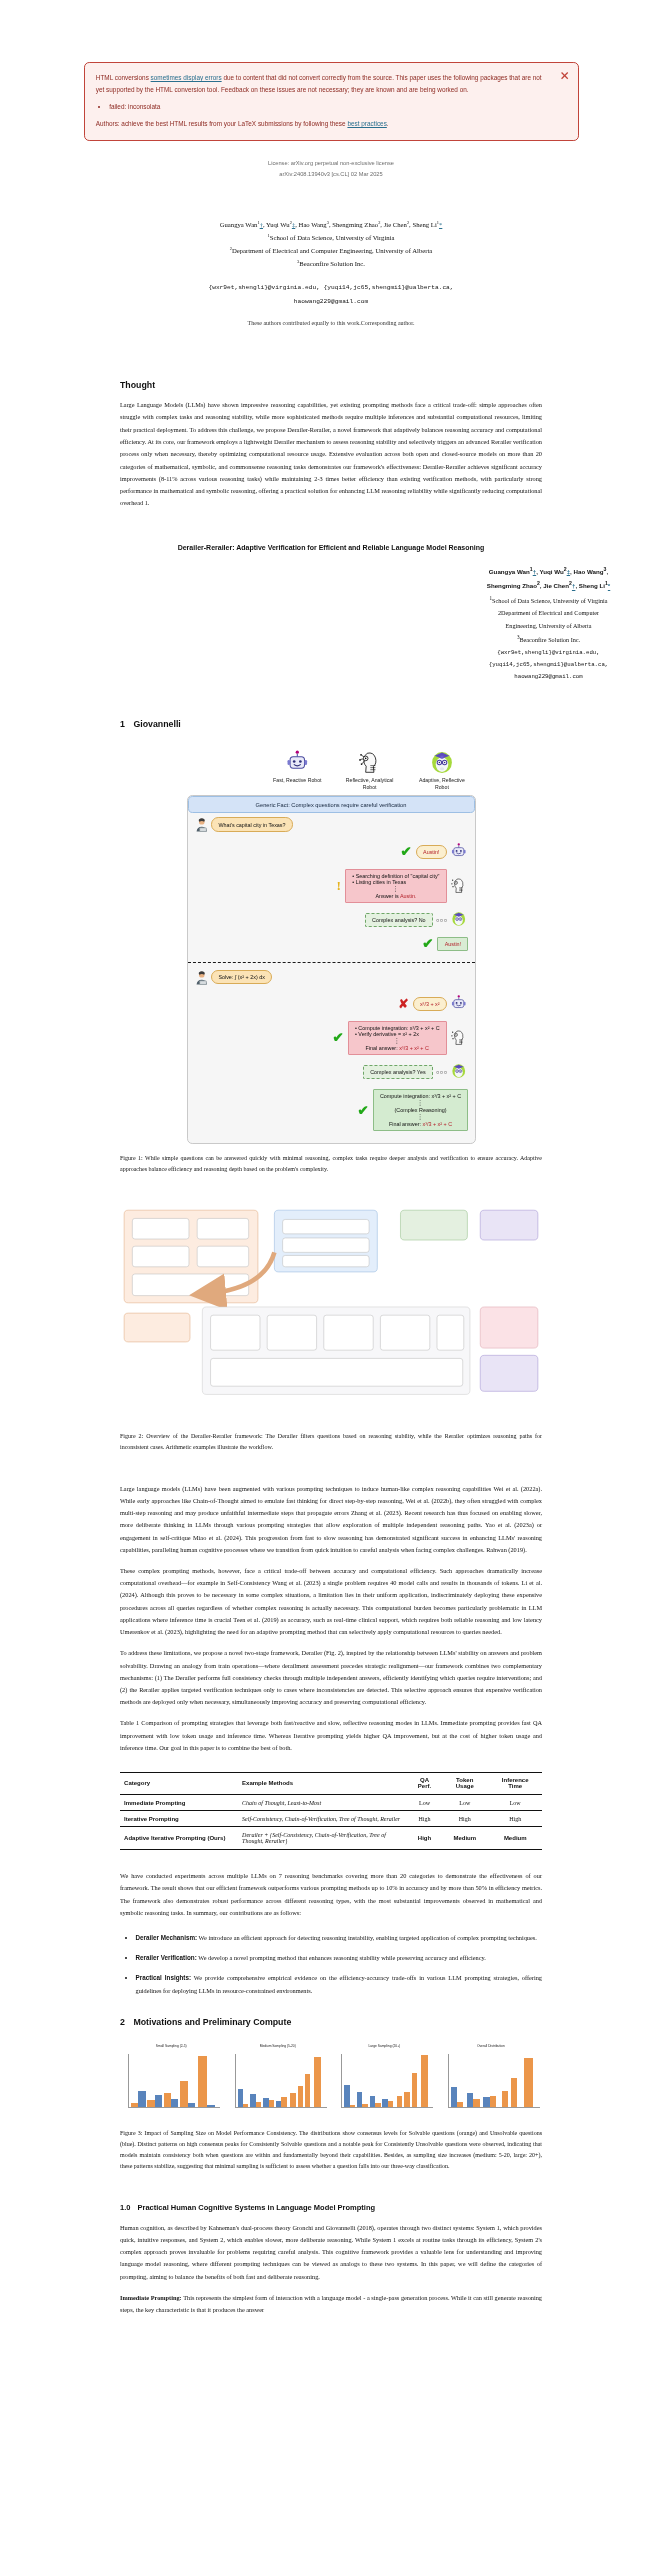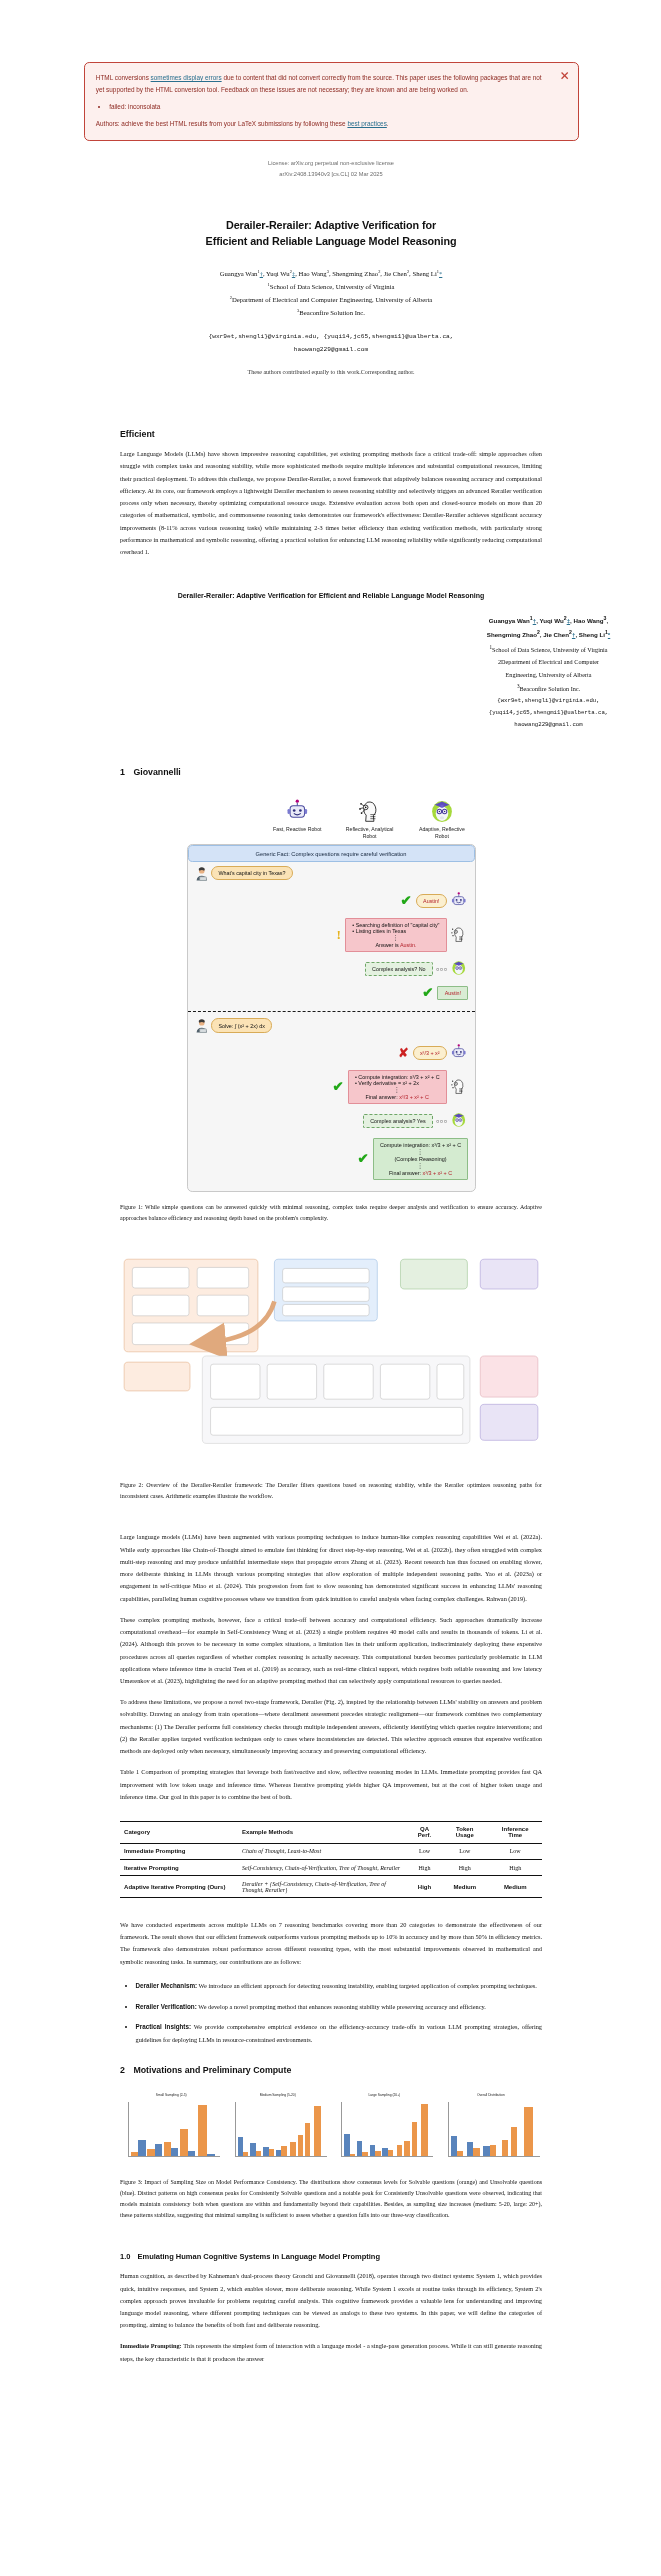--- a/index.html
+++ b/index.html
@@ -190,39 +190,35 @@
       <p><span>Authors: achieve the best HTML results from your LaTeX submissions by following these </span><a href="#">best practices</a><span>.</span></p>
     </div>
   </div>
 
   <div class="license">
     <div>License: arXiv.org perpetual non-exclusive license</div>
     <div>arXiv:2408.13940v3 [cs.CL] 02 Mar 2025</div>
   </div>
 
   <div class="titleblock">
-    <h1 class="doc-title">
-      <span>Derailer-Rerailer: Adaptive Verification for</span><br>
-      <span>Efficient and Reliable Language Model Reasoning</span>
-    </h1>
     <div class="authors">
       <div>Guangya Wan<sup>1</sup><a class="lnk" href="#">†</a>, Yuqi Wu<sup>2</sup><a class="lnk" href="#">‡</a>, Hao Wang<sup>3</sup>, Shengming Zhao<sup>2</sup>, Jie Chen<sup>2</sup>, Sheng Li<sup>1</sup><a class="lnk" href="#">*</a></div>
       <div><sup>1</sup>School of Data Science, University of Virginia</div>
       <div><sup>2</sup>Department of Electrical and Computer Engineering, University of Alberta</div>
       <div><sup>3</sup>Beaconfire Solution Inc.</div>
     </div>
     <div class="emails">
       <div>{wxr9et,shengli}@virginia.edu, {yuqi14,jc65,shengmi1}@ualberta.ca,</div>
       <div>haowang229@gmail.com</div>
     </div>
     <div class="footnote-line">These authors contributed equally to this work.Corresponding author.</div>
   </div>
 
   <div class="abstract-wrap">
-    <div class="abstract-head">Efficient</div>
+    <div class="abstract-head">Thought</div>
     <p class="body">Large Language Models (LLMs) have shown impressive reasoning capabilities, yet existing prompting methods face a critical trade-off: simple approaches often struggle with complex tasks and reasoning stability, while more sophisticated methods require multiple inferences and substantial computational resources, limiting their practical deployment. To address this challenge, we propose Derailer-Rerailer, a novel framework that adaptively balances reasoning accuracy and computational efficiency. At its core, our framework employs a lightweight Derailer mechanism to assess reasoning stability and selectively triggers an advanced Rerailer verification process only when necessary, thereby optimizing computational resource usage. Extensive evaluation across both open and closed-source models on more than 20 categories of mathematical, symbolic, and commonsense reasoning tasks demonstrates our framework's effectiveness: Derailer-Rerailer achieves significant accuracy improvements (8-11% across various reasoning tasks) while maintaining 2-3 times better efficiency than existing verification methods, with particularly strong performance in mathematical and symbolic reasoning, offering a practical solution for enhancing LLM reasoning reliability while significantly reducing computational overhead 1.</p>
   </div>
 
   <div class="repeat-title">Derailer-Rerailer: Adaptive Verification for Efficient and Reliable Language Model Reasoning</div>
   <div class="repeat-authors">
     <div class="nm">Guangya Wan<sup>1</sup><span class="lnk">†</span>, Yuqi Wu<sup>2</sup><span class="lnk">‡</span>, Hao Wang<sup>3</sup>,</div>
     <div class="nm">Shengming Zhao<sup>2</sup>, Jie Chen<sup>2</sup><span class="lnk">†</span>, Sheng Li<sup>1</sup><span class="lnk">*</span></div>
     <div><sup>1</sup>School of Data Science, University of Virginia</div>
     <div>2Department of Electrical and Computer</div>
     <div>Engineering, University of Alberta</div>
@@ -602,20 +598,20 @@
           <div class="bar" style="left:68%;width:7%;height:54%"></div>
         <div class="bar" style="left:82%;width:10%;height:92%"></div>
       </div>
     </div>
   </div>
 
   <div class="fig-cap" style="margin-top:11.3px;">Figure 3: Impact of Sampling Size on Model Performance Consistency. The distributions show consensus levels for Solvable questions (orange) and Unsolvable questions (blue). Distinct patterns on high consensus peaks for Consistently Solvable questions and a notable peak for Consistently Unsolvable questions were observed, indicating that models maintain consistency both when questions are within and fundamentally beyond their capabilities. Besides, as sampling size increases (medium: 5-20, large: 20+), these patterns stabilize, suggesting that minimal sampling is sufficient to assess whether a question falls into our three-way classification.</div>
 
   <div class="col" style="margin-top:31px;">
     <h3 class="subsec">
-      <span class="num">1.0</span><span>Emulating Human Cognitive Systems in Language Model Prompting</span>
+      <span class="num">1.0</span><span>Practical Human Cognitive Systems in Language Model Prompting</span>
     </h3>
     <p class="body">Human cognition, as described by Kahneman's dual-process theory Gronchi and Giovannelli (2018), operates through two distinct systems: System 1, which provides quick, intuitive responses, and System 2, which enables slower, more deliberate reasoning. While System 1 excels at routine tasks through its efficiency, System 2's complex approach proves invaluable for problems requiring careful analysis. This cognitive framework provides a valuable lens for understanding and improving language model reasoning, where different prompting techniques can be viewed as analogs to these two systems. In this paper, we will define the categories of prompting, aiming to balance the benefits of both fast and deliberate reasoning.</p>
     <p class="body"><span class="b">Immediate Prompting:</span><span> This represents the simplest form of interaction with a language model - a single-pass generation process. While it can still generate reasoning steps, the key characteristic is that it produces the answer</span></p>
   </div>
 
 </div>
 
 
 </body></html>

